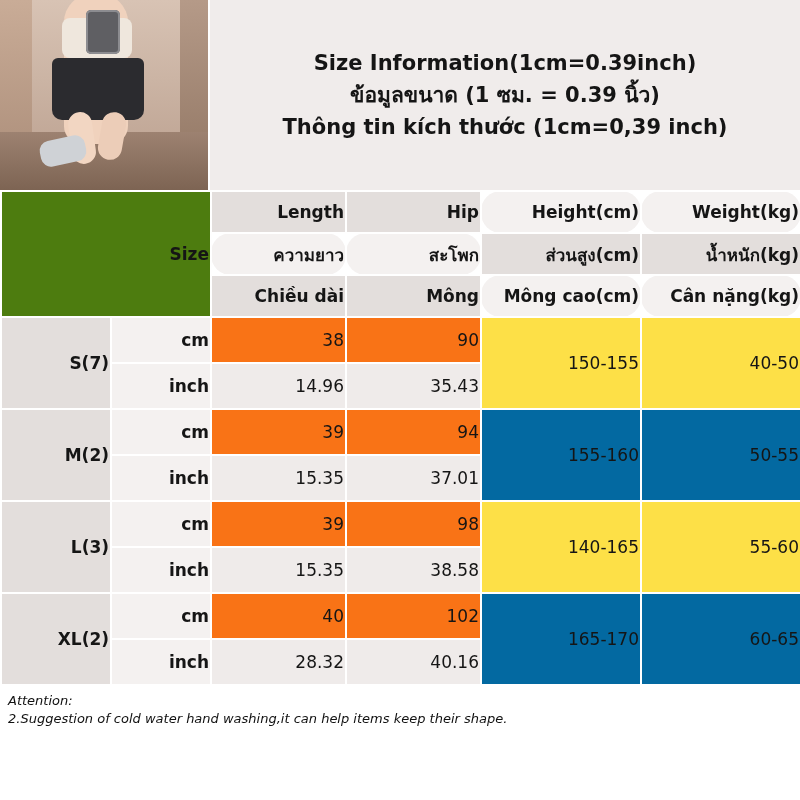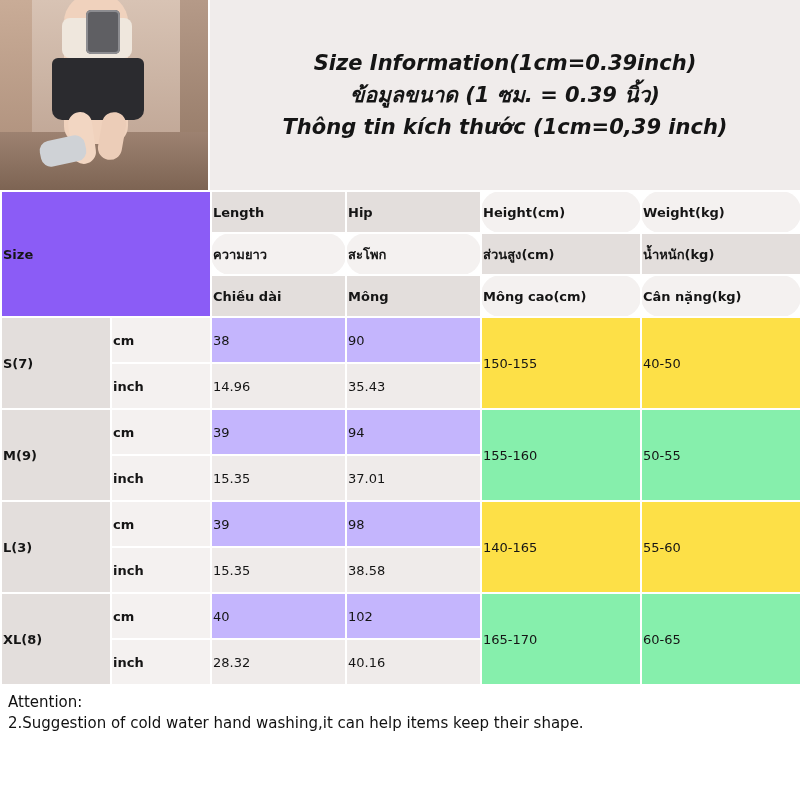--- a/index.html
+++ b/index.html
@@ -20,21 +20,20 @@
     height: 800px;
     position: relative;
     box-sizing: border-box;
   }
 
   
   .top-row {
     display: flex;
     width: 800px;
     height: 190px;
-    font-style: italic;
   }
   .photo-cell {
     width: 210px;
     height: 190px;
     box-sizing: border-box;
     border-right: 2px solid #ffffff;
     position: relative;
     overflow: hidden;
     background: #cdb7a8;
   }
@@ -151,49 +150,50 @@
   }
 
   
   table.size-table {
     border-collapse: collapse;
     width: 800px;
     table-layout: fixed;
   }
   table.size-table td {
     border: 2px solid #ffffff;
-    text-align: left;
+    text-align: right;
     vertical-align: middle;
-    font-size: 13px;
+    font-size: 17px;
     color: #151515;
   }
   .c-size   { width: 110px; }
   .c-unit   { width: 100px; }
   .c-length { width: 135px; }
   .c-hip    { width: 135px; }
   .c-height { width: 160px; }
   .c-weight { width: 160px; }
 
   .hdr-dark  { background: #e3dedc; font-weight: bold; font-size: 17.5px; height: 38px; }
   .hdr-light { background: #f4f1f0; font-weight: bold; font-size: 17.5px; height: 38px; border-radius: 20px; }
-  .size-word { background: #8b5cf6; font-weight: bold; font-size: 25px; }
+  .size-word { background: #4d7c0f; font-weight: bold; font-size: 25px; }
 
   .lbl-size  { background: #e3dedc; font-weight: bold; font-size: 17.5px; }
   .lbl-unit  { background: #f4f1f0; font-weight: bold; font-size: 17px; }
-  .val-cell  { background: #c4b5fd; height: 42px; font-size: 17px; }
+  .val-cell  { background: #f97316; height: 42px; font-size: 17px; }
   .val-alt   { background: #efebea; height: 42px; font-size: 17px; }
   .span-cell { background: #fde047; font-size: 17px; }
-  .span-cell2{ background: #86efac; font-size: 17px; }
+  .span-cell2{ background: #0369a1; font-size: 17px; }
 
   
   .attention {
     padding: 6px 24px 0 8px;
-    font-size: 15px;
+    font-size: 13px;
     line-height: 1.38;
     color: #111111;
+    font-style: italic;
   }
   .attention .ln { display: block; }
 </style>
 </head>
 <body>
 
 <div class="page">
 
   <div class="top-row">
     <div class="photo-cell">
@@ -256,21 +256,21 @@
         <td class="span-cell" rowspan="2">150-155</td>
         <td class="span-cell" rowspan="2">40-50</td>
       </tr>
       <tr>
         <td class="lbl-unit">inch</td>
         <td class="val-alt">14.96</td>
         <td class="val-alt">35.43</td>
       </tr>
 
       <tr>
-        <td class="lbl-size" rowspan="2">M(9)</td>
+        <td class="lbl-size" rowspan="2">M(2)</td>
         <td class="lbl-unit">cm</td>
         <td class="val-cell">39</td>
         <td class="val-cell">94</td>
         <td class="span-cell2" rowspan="2">155-160</td>
         <td class="span-cell2" rowspan="2">50-55</td>
       </tr>
       <tr>
         <td class="lbl-unit">inch</td>
         <td class="val-alt">15.35</td>
         <td class="val-alt">37.01</td>
@@ -284,21 +284,21 @@
         <td class="span-cell" rowspan="2">140-165</td>
         <td class="span-cell" rowspan="2">55-60</td>
       </tr>
       <tr>
         <td class="lbl-unit">inch</td>
         <td class="val-alt">15.35</td>
         <td class="val-alt">38.58</td>
       </tr>
 
       <tr>
-        <td class="lbl-size" rowspan="2">XL(8)</td>
+        <td class="lbl-size" rowspan="2">XL(2)</td>
         <td class="lbl-unit">cm</td>
         <td class="val-cell">40</td>
         <td class="val-cell">102</td>
         <td class="span-cell2" rowspan="2">165-170</td>
         <td class="span-cell2" rowspan="2">60-65</td>
       </tr>
       <tr>
         <td class="lbl-unit">inch</td>
         <td class="val-alt">28.32</td>
         <td class="val-alt">40.16</td>

